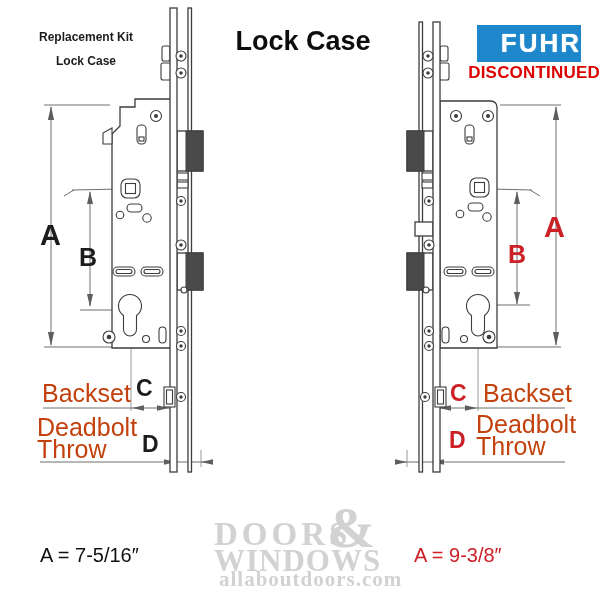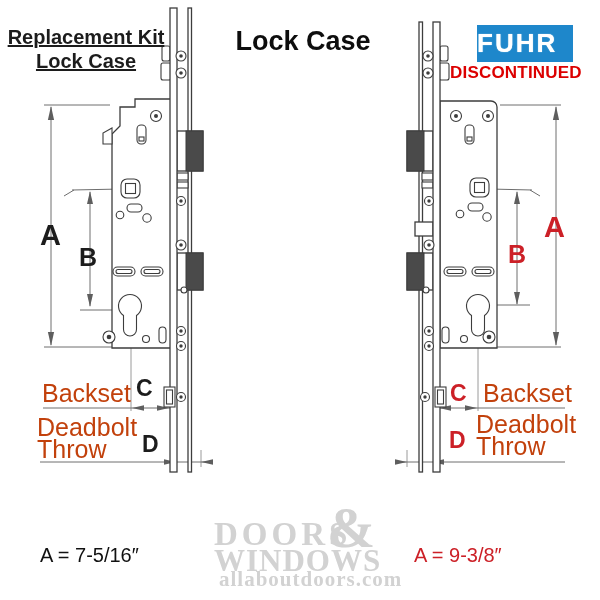--- a/index.html
+++ b/index.html
@@ -9,29 +9,29 @@
     --ink:#1c1c1c;
     --watermark:#d2d2d2;
   }
   html,body{margin:0;padding:0;}
   body{font-family:"Liberation Sans",sans-serif;background:#fff;}
   .canvas{position:relative;width:600px;height:600px;background:#fff;overflow:hidden;}
   .abs{position:absolute;}
   svg{display:block;}
 
   
-  .hdr-left{left:4px;top:25px;width:164px;text-align:center;font-size:20px;font-weight:bold;
-            line-height:24px;color:var(--ink);letter-spacing:0;text-decoration:underline;}
+  .hdr-left{left:4px;top:25px;width:164px;text-align:center;font-size:12px;font-weight:bold;
+            line-height:24px;color:var(--ink);letter-spacing:0;}
   .title{left:203px;top:25px;width:200px;text-align:center;font-size:27px;font-weight:bold;
          line-height:32px;color:#0d0d0d;}
-  .fuhr{left:477px;top:25px;width:96px;height:37px;background:var(--brand-blue);
-        display:flex;align-items:center;justify-content:flex-start;}
+  .fuhr{left:477px;top:25px;width:104px;height:37px;background:var(--brand-blue);
+        display:flex;align-items:center;justify-content:flex-end;}
   .fuhr span{color:#fff;font-weight:800;font-size:26px;letter-spacing:2px;
              text-shadow:0 0 1px rgba(255,255,255,.9);}
-  .discontinued{left:450px;top:63px;width:150px;text-align:left;font-size:17px;font-weight:bold;
+  .discontinued{left:450px;top:63px;width:150px;text-align:right;font-size:17px;font-weight:bold;
                 color:var(--status-red);letter-spacing:0.2px;}
 
   
   .dim-letter{font-weight:bold;color:var(--ink);}
   .dim-letter.red{color:var(--accent-red);}
   .lA-left{left:40px;top:219px;font-size:29px;}
   .lB-left{left:79px;top:243px;font-size:25px;}
   .lC-left{left:136px;top:375px;font-size:23px;}
   .lD-left{left:142px;top:431px;font-size:23px;}
   .lA-right{left:544px;top:211px;font-size:29px;}

